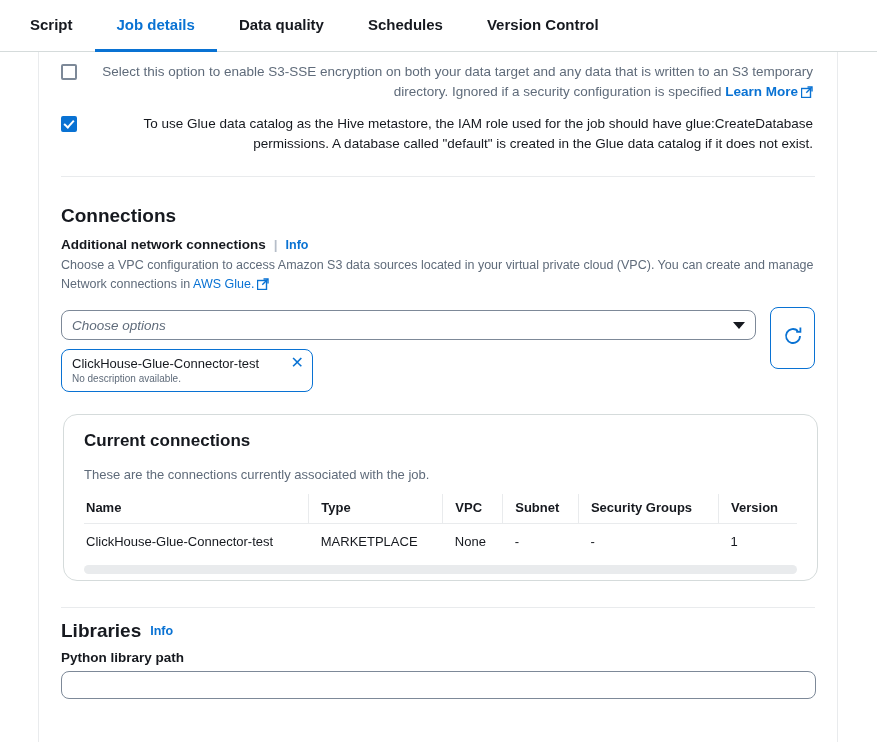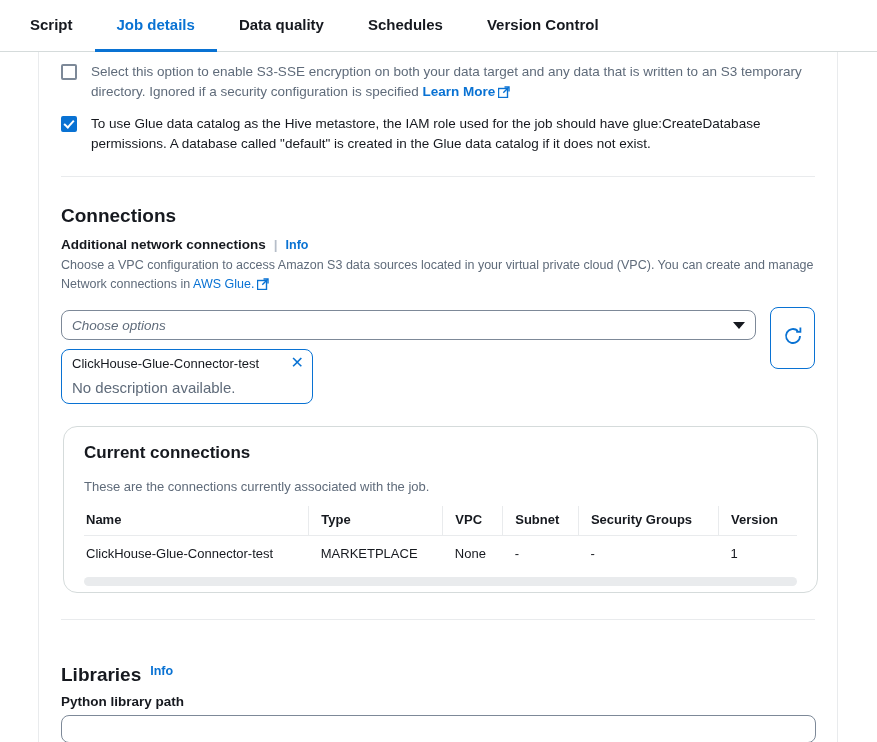--- a/index.html
+++ b/index.html
@@ -60,22 +60,23 @@
   .divider {
     height: 1px;
     background: #e9ebed;
     margin: 22px 0 0 0;
   }
 
   
   .check-row {
     display: flex;
     align-items: flex-start;
-    gap: 14px;
+    gap: 6px;
     padding-top: 10px;
+    text-align: right;
   }
   .cb {
     width: 16px;
     height: 16px;
     border-radius: 2px;
     border: 2px solid #7d8998;
     background: #fff;
     flex: 0 0 auto;
     margin-top: 2px;
     position: relative;
@@ -212,23 +213,23 @@
     display: flex;
     align-items: flex-start;
     justify-content: space-between;
     gap: 8px;
   }
   .token-title {
     font-size: 13px;
     color: #16191f;
   }
   .token-sub {
-    font-size: 15px;
+    font-size: 10px;
     color: #5f6b7a;
-    margin-top: 8px;
+    margin-top: 2px;
   }
   .token-x {
     color: #0972d3;
     font-size: 16px;
     line-height: 14px;
     cursor: pointer;
     font-weight: 400;
   }
 
   
@@ -282,22 +283,23 @@
   .hscroll {
     height: 9px;
     margin: 4px 0 6px 0;
     background: #e9ebed;
     border-radius: 5px;
   }
 
   
   .lib-head {
     display: flex;
+    align-items: center;
     gap: 9px;
-    margin-top: 44px;
+    margin-top: 12px;
   }
   .lib-head h2 {
     font-size: 19px;
     font-weight: 700;
     margin: 0;
     color: #16191f;
   }
   .field-label {
     font-size: 13.5px;
     font-weight: 700;

